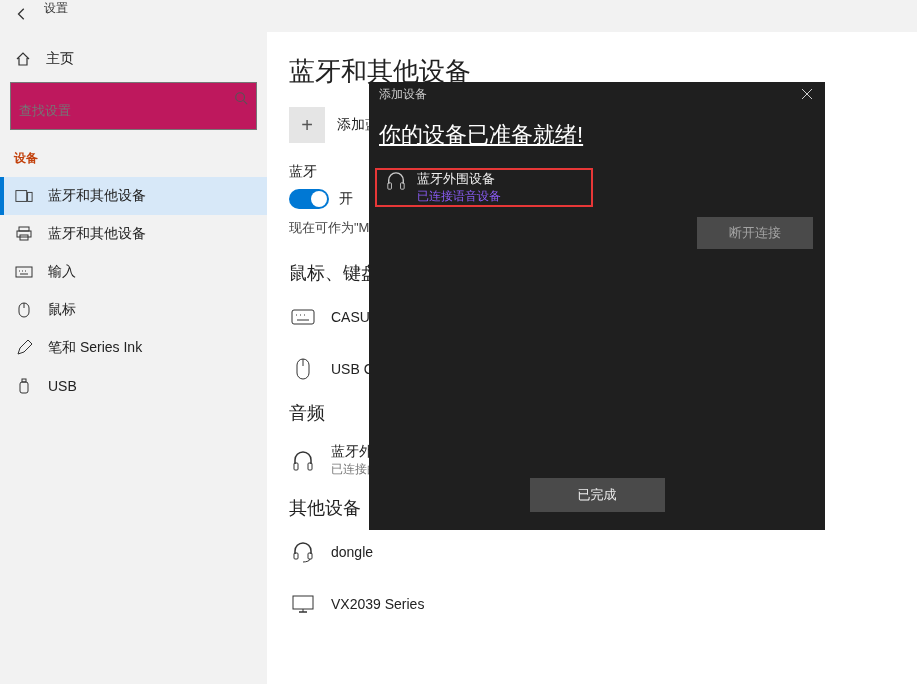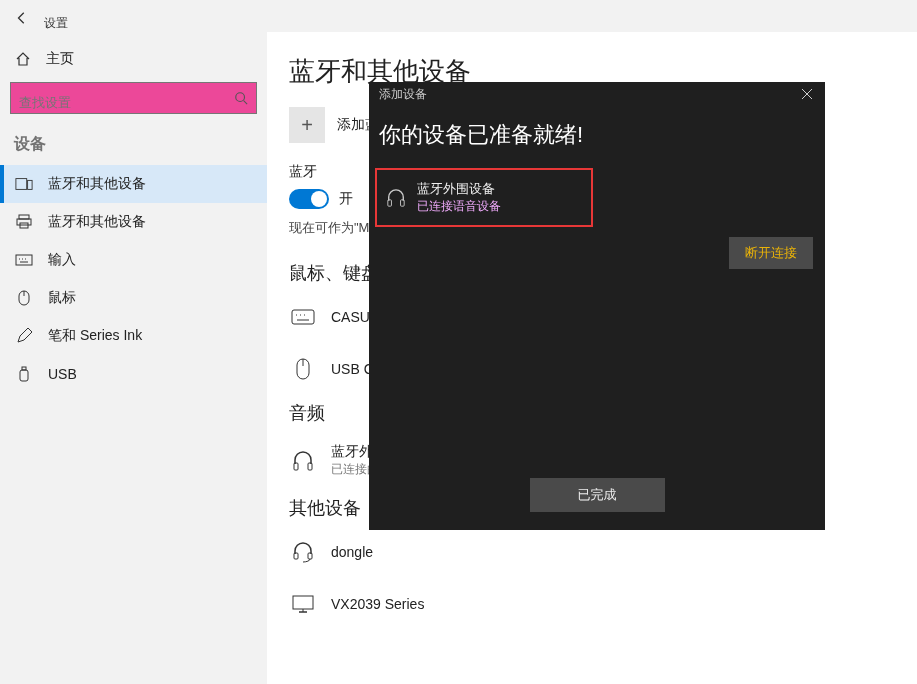--- a/index.html
+++ b/index.html
@@ -1,33 +1,33 @@
 <!DOCTYPE html>
 <html><head>
 <meta charset="utf-8">
 <style>
   * { box-sizing: border-box; margin: 0; padding: 0; font-family: "Segoe UI", "Microsoft YaHei", sans-serif; }
   body { width: 917px; height: 684px; background: #f2f2f2; overflow: hidden; position: relative; }
   
-  .titlebar { height: 32px; display: flex; align-items: flex-end; padding-left: 8px; }
+  .titlebar { height: 32px; display: flex; align-items: flex-start; padding-left: 8px; }
   .back-btn { width: 28px; height: 28px; display: flex; align-items: center; justify-content: center; color: #333; }
   .titlebar-title { font-size: 12px; color: #333; margin-left: 8px; }
   
   .main { display: flex; height: calc(684px - 32px); }
   
   .sidebar { width: 267px; background: #f2f2f2; padding: 10px 0 0 0; }
   .home-row { display: flex; align-items: flex-start; padding: 8px 14px; margin-bottom: 6px; }
   .home-icon { width: 18px; height: 18px; margin-right: 14px; display:flex; align-items:center; justify-content:center;}
   .home-label { font-size: 14px; color: #222; }
   
   .search-box { margin: 0 10px 14px 10px; position: relative; }
-  .search-input { width: 100%; height: 32px; border: 1px solid #767676; background: #ec4899; padding: 8px 30px 0 8px; font-size: 13px; outline: none; }
+  .search-input { width: 100%; height: 48px; border: 1px solid #767676; background: #be185d; padding: 8px 30px 0 8px; font-size: 13px; outline: none; }
   .search-icon-wrap { position: absolute; right: 6px; top: 6px; width: 20px; height: 20px; display:flex; align-items:center; justify-content:center; color:#555;}
   
-  .category-label { font-size: 16px; font-weight: 600; color: #737373; padding: 6px 14px 10px 14px; }
+  .category-label { font-size: 12px; font-weight: 600; color: #c2410c; padding: 6px 14px 10px 14px; }
   
   .nav-item { display: flex; align-items: center; padding: 9px 14px; font-size: 14px; color: #222; cursor: pointer; }
   .nav-item.active { background: #d7e8f8; position: relative; }
   .nav-item.active::before { content:""; position:absolute; left:0; top:0; bottom:0; width:4px; background:#0078d4;}
   .nav-icon { width: 20px; height: 20px; margin-right: 14px; display:flex; align-items:center; justify-content:center; color:#333;}
   
   .content { flex: 1; background: #fff; padding: 22px 0 0 22px; position: relative; overflow: hidden;}
   .page-title { font-size: 26px; font-weight: 400; color: #222; margin-bottom: 18px; }
   
   .add-row { display: flex; align-items: center; margin-bottom: 20px; }
@@ -46,28 +46,28 @@
   .dev-icon{ width:28px; height:28px; margin-right:14px; display:flex; align-items:center; justify-content:center; color:#333;}
   .dev-text{ display:flex; flex-direction:column;}
   .dev-name{ font-size:14px; color:#222;}
   .dev-sub{ font-size:12px; color:#777;}
   
   
   .dialog { position:absolute; left:369px; top:82px; width:456px; height:448px; background:#1f1f1f; color:#fff; display:flex; flex-direction:column;}
   .dialog-header{ height:24px; display:flex; align-items:center; padding:0 8px 0 10px; font-size:12px; color:#ccc;}
   .dialog-header .spacer{ flex:1;}
   .close-btn{ width:20px; height:20px; display:flex; align-items:center; justify-content:center; color:#ccc;}
-  .dialog-title{ font-size:22px; font-weight:400; padding:14px 10px 18px 10px;}
-  .device-card{ margin:0 6px; border:2px solid #e73737; padding:10px 8px; display:flex; align-items:center; width:218px;}
+  .dialog-title{ font-size:22px; font-weight:400; padding:14px 10px 18px 10px;text-decoration:underline;}
+  .device-card{ margin:0 6px; border:2px solid #e73737; padding:0 8px; display:flex; width:218px;}
   .device-card .hp-icon{ width:22px; height:22px; margin-right:10px; display:flex; align-items:center; justify-content:center; color:#ccc;}
   .device-card-text{ display:flex; flex-direction:column;}
   .device-card-name{ font-size:13px; color:#eee;}
-  .device-card-sub{ font-size:12px; color:#f0abfc;}
+  .device-card-sub{ font-size:12px; color:#8b5cf6;}
   .disconnect-row{ display:flex; justify-content:flex-end; padding:10px 12px 0 0;}
-  .dlg-btn{ background:#4a4a4a; color:#eab308; border:none; font-size:13px; padding:7px 16px; cursor:pointer;}
+  .dlg-btn{ background:#4a4a4a; color:#a3a3a3; border:none; font-size:13px; padding:7px 32px; cursor:pointer;}
   .dialog-footer{ margin-top:auto; display:flex; justify-content:center; padding:0 0 18px 0;}
   .done-btn{ background:#4a4a4a; color:#eee; border:none; font-size:13px; padding:8px 48px; cursor:pointer;}
   
   svg{ display:block;}
 </style>
 </head>
 <body>
 
 <div class="titlebar">
   <div class="back-btn">

